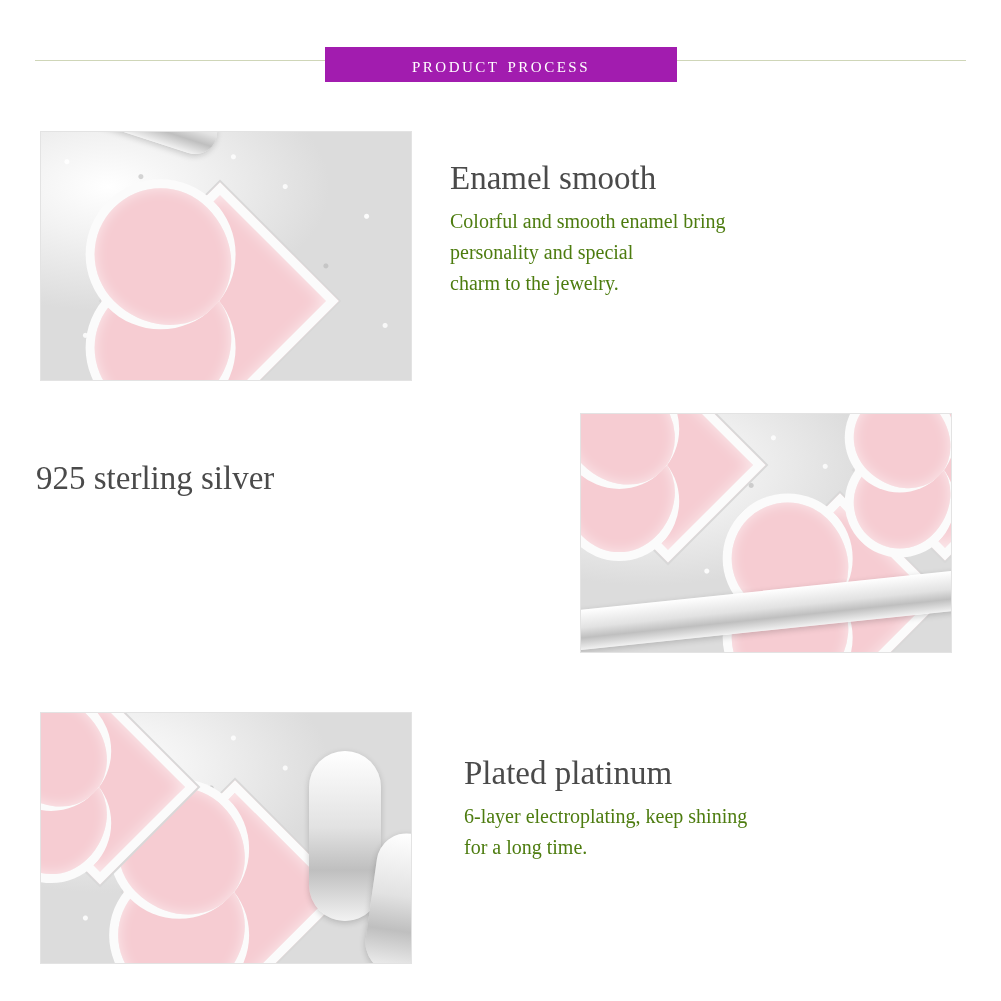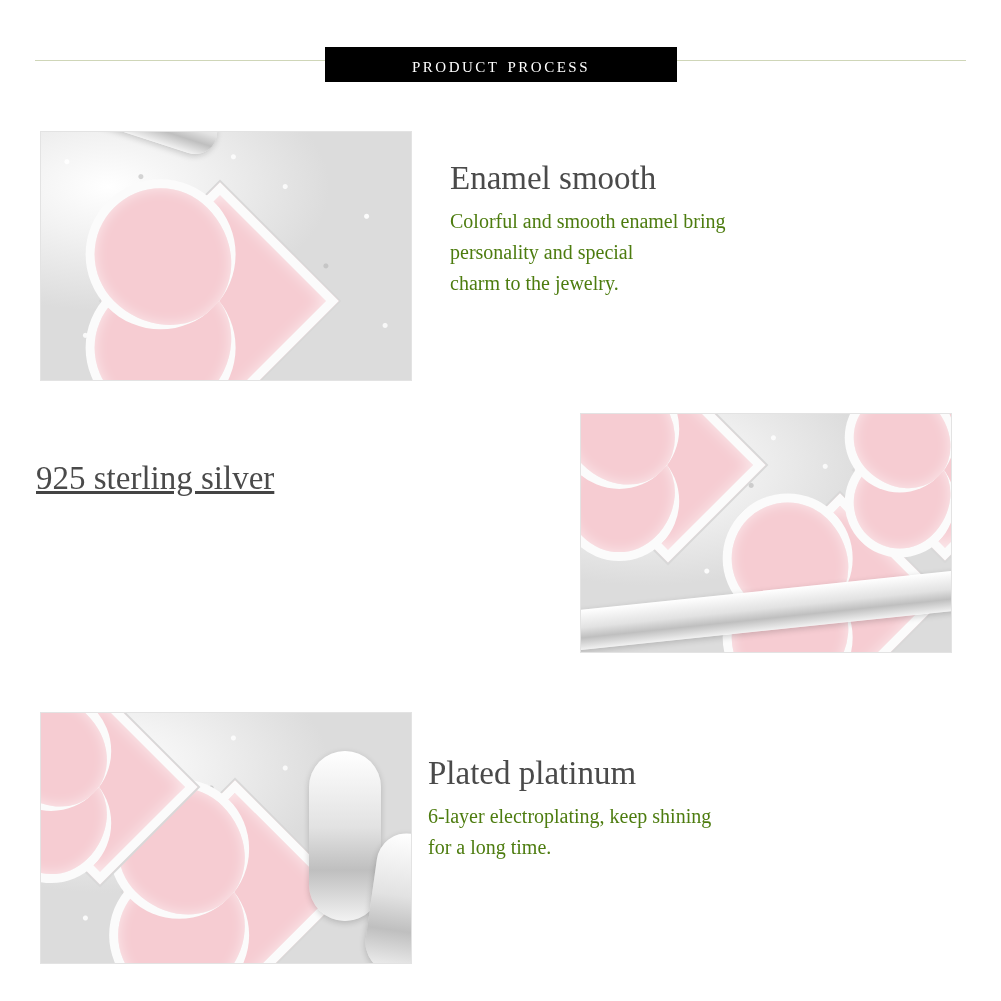--- a/index.html
+++ b/index.html
@@ -31,21 +31,21 @@
     top: 20px;
     height: 1px;
     background: #cfd6b8;
   }
   .header-tab {
     position: absolute;
     left: 325px;
     top: 47px;
     width: 352px;
     height: 35px;
-    background: #000000;
+    background: #a21caf;
     display: flex;
     align-items: center;
     justify-content: center;
   }
   .header-tab span {
     font-family: "Liberation Serif", serif;
     font-size: 22px;
     color: #ffffff;
     letter-spacing: 2.5px;
     font-variant: small-caps;
@@ -78,25 +78,25 @@
     margin: 0;
     white-space: pre-line;
   }
 
   
   #photo-1 { left: 40px;  top: 131px; width: 370px; height: 248px; }
   #text-1  { left: 450px; top: 160px; width: 520px; }
 
   
   #photo-2 { left: 580px; top: 413px; width: 370px; height: 238px; }
-  #text-2  { left: 36px;  top: 460px; width: 520px; text-decoration: underline; }
+  #text-2  { left: 36px;  top: 460px; width: 520px; }
 
   
   #photo-3 { left: 40px;  top: 712px; width: 370px; height: 250px; }
-  #text-3  { left: 428px; top: 755px; width: 520px; }
+  #text-3  { left: 464px; top: 755px; width: 520px; }
 
   
   .macro {
     position: absolute;
     inset: 0;
     background:
       radial-gradient(ellipse 60% 50% at 18% 22%, #ffffff 0%, #f2f2f2 40%, #dcdcdc 100%),
       linear-gradient(135deg, #fdfdfd 0%, #e9e9e9 45%, #d2d2d2 100%);
   }
   .speck {

